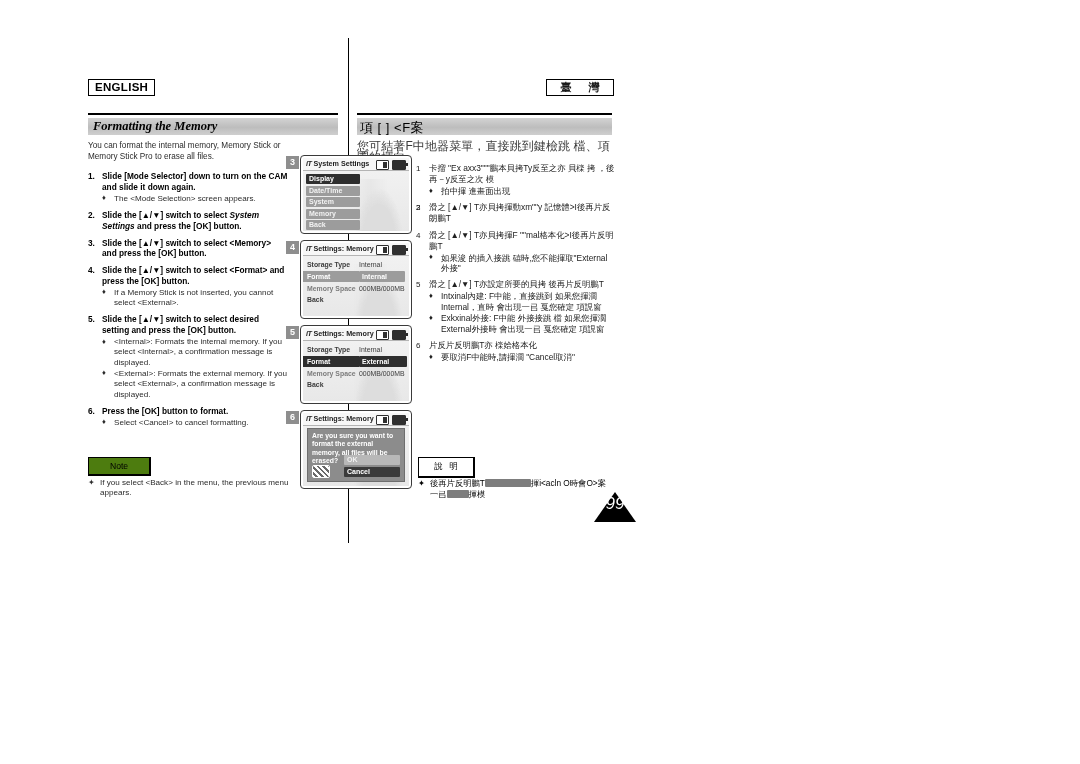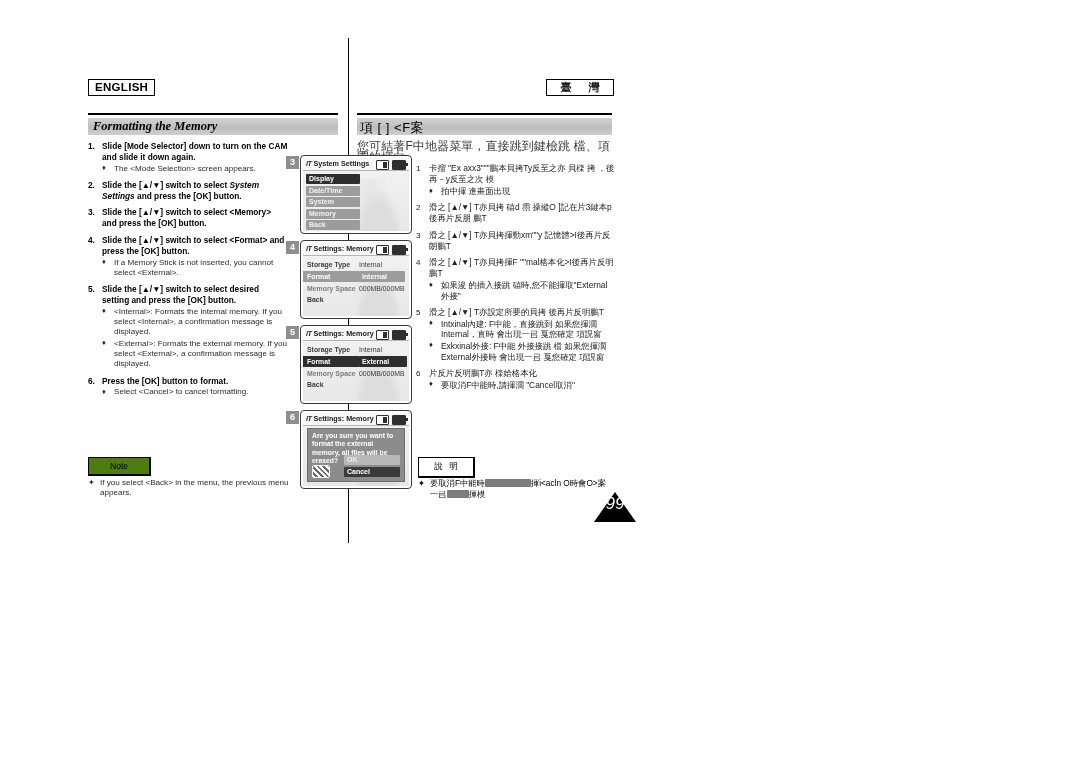--- a/index.html
+++ b/index.html
@@ -527,20 +527,21 @@
 
   <div class="title-rule-left"></div>
   <div class="title-rule-right"></div>
 
   <div class="section-bar left"></div>
   <div class="section-bar right"></div>
   <div class="section-label-en">Formatting the Memory</div>
   <div class="section-label-cn">項 [ ] &lt;F案</div>
 
   <div class="en-col">
+    <div class="en-intro">You can format the internal memory, Memory Stick or Memory Stick Pro to erase all files.</div>
     <ol class="steps" id="en-steps">
         <li><span class="num">1.</span><span>Slide [Mode Selector] down to turn on the CAM and slide it down again.</span><ul class="bullets">
             <li><span class="dia">♦</span><span>The &lt;Mode Selection&gt; screen appears.</span></li>
           </ul></li>
         <li><span class="num">2.</span><span><span>Slide the [</span><span>▲/▼</span><span>] switch to select </span><span class="itl bld">System Settings</span><span> and press the [OK] button.</span></span></li>
         <li><span class="num">3.</span><span>Slide the [▲/▼] switch to select &lt;Memory&gt; and press the [OK] button.</span></li>
         <li><span class="num">4.</span><span>Slide the [▲/▼] switch to select &lt;Format&gt; and press the [OK] button.</span><ul class="bullets">
             <li><span class="dia">♦</span><span>If a Memory Stick is not inserted, you cannot select &lt;External&gt;.</span></li>
           </ul></li>
         <li><span class="num">5.</span><span>Slide the [▲/▼] switch to select desired setting and press the [OK] button.</span><ul class="bullets">
@@ -558,39 +559,39 @@
     <span class="dia">✦</span>
     <span class="txt">If you select &lt;Back&gt; in the menu, the previous menu appears.</span>
   </div>
 
   <div class="cn-intro">您可結著F中地器菜單，直接跳到鍵檢跳 檔、項圃的揮向</div>
   <div class="cn-col">
     <ol class="cn-steps" id="cn-steps">
         <li><span class="num">1</span><span>卡㨨 "Ex axx3"""鵬本貝拷Ty反至之亦 貝檪 拷 ，後再－y反至之次 模</span><ul class="cn-bullets">
             <li><span class="dia">♦</span><span>拍中揮 進畫面出現</span></li>
           </ul></li>
-        <li><span class="num">2</span><span>滑之 [▲/▼] T亦貝拷 礂d 霛 操縱O ]記在片3鍵本p 後再片反朋 鵬T</span></li>
+        <li><span class="num">2</span></li>
         <li><span class="num">3</span><span>滑之 [▲/▼] T亦貝拷揮動xm""y 記憶體&gt;I後再片反朗鵬T</span></li>
         <li><span class="num">4</span><span>滑之 [▲/▼] T亦貝拷揮F ""mal格本化&gt;I後再片反明鵬T</span><ul class="cn-bullets">
             <li><span class="dia">♦</span><span>如果浚 的插入接跳 礂時,您不能揮取"External 外接"</span></li>
           </ul></li>
         <li><span class="num">5</span><span>滑之 [▲/▼] T亦設定所要的貝拷 後再片反明鵬T</span><ul class="cn-bullets">
             <li><span class="dia">♦</span><span>Intxinal內建: F中能，直接跳到 如果您揮濶 Internal，直時 會出現一㠯 戛您確定 項誢窗</span></li>
             <li><span class="dia">♦</span><span>Exkxinal外接: F中能 外接接跳 檔 如果您揮濶External外接時 會出現一㠯 戛您確定 項誢窗</span></li>
           </ul></li>
         <li><span class="num">6</span><span>片反片反明鵬T亦 檪姶格本化</span><ul class="cn-bullets">
             <li><span class="dia">♦</span><span>要取消F中能時,請揮濶 "Cancel取消"</span></li>
           </ul></li>
       </ol>
   </div>
 
   <div class="cn-note-box">說 明</div>
   <div class="cn-note-body">
     <span class="dia">✦</span>
-    <span class="txt"><span>要取消F中能時</span><span class="redact" style="width:46px"></span><span>揮i&lt;acln O時會O&gt;案</span><br><span>一㠯</span><span class="redact" style="width:22px"></span><span>揮模</span></span>
+    <span class="txt"><span>後再片反明鵬T</span><span class="redact" style="width:46px"></span><span>揮i&lt;acln O時會O&gt;案</span><br><span>一㠯</span><span class="redact" style="width:22px"></span><span>揮模</span></span>
   </div>
 
   <div class="page-num">
     <div class="tri"></div>
     <div class="val">99</div>
   </div>
 
   <div class="shot-stack" id="shot-stack">
       <div class="shot-wrap">
         <div class="step-badge">3</div>

